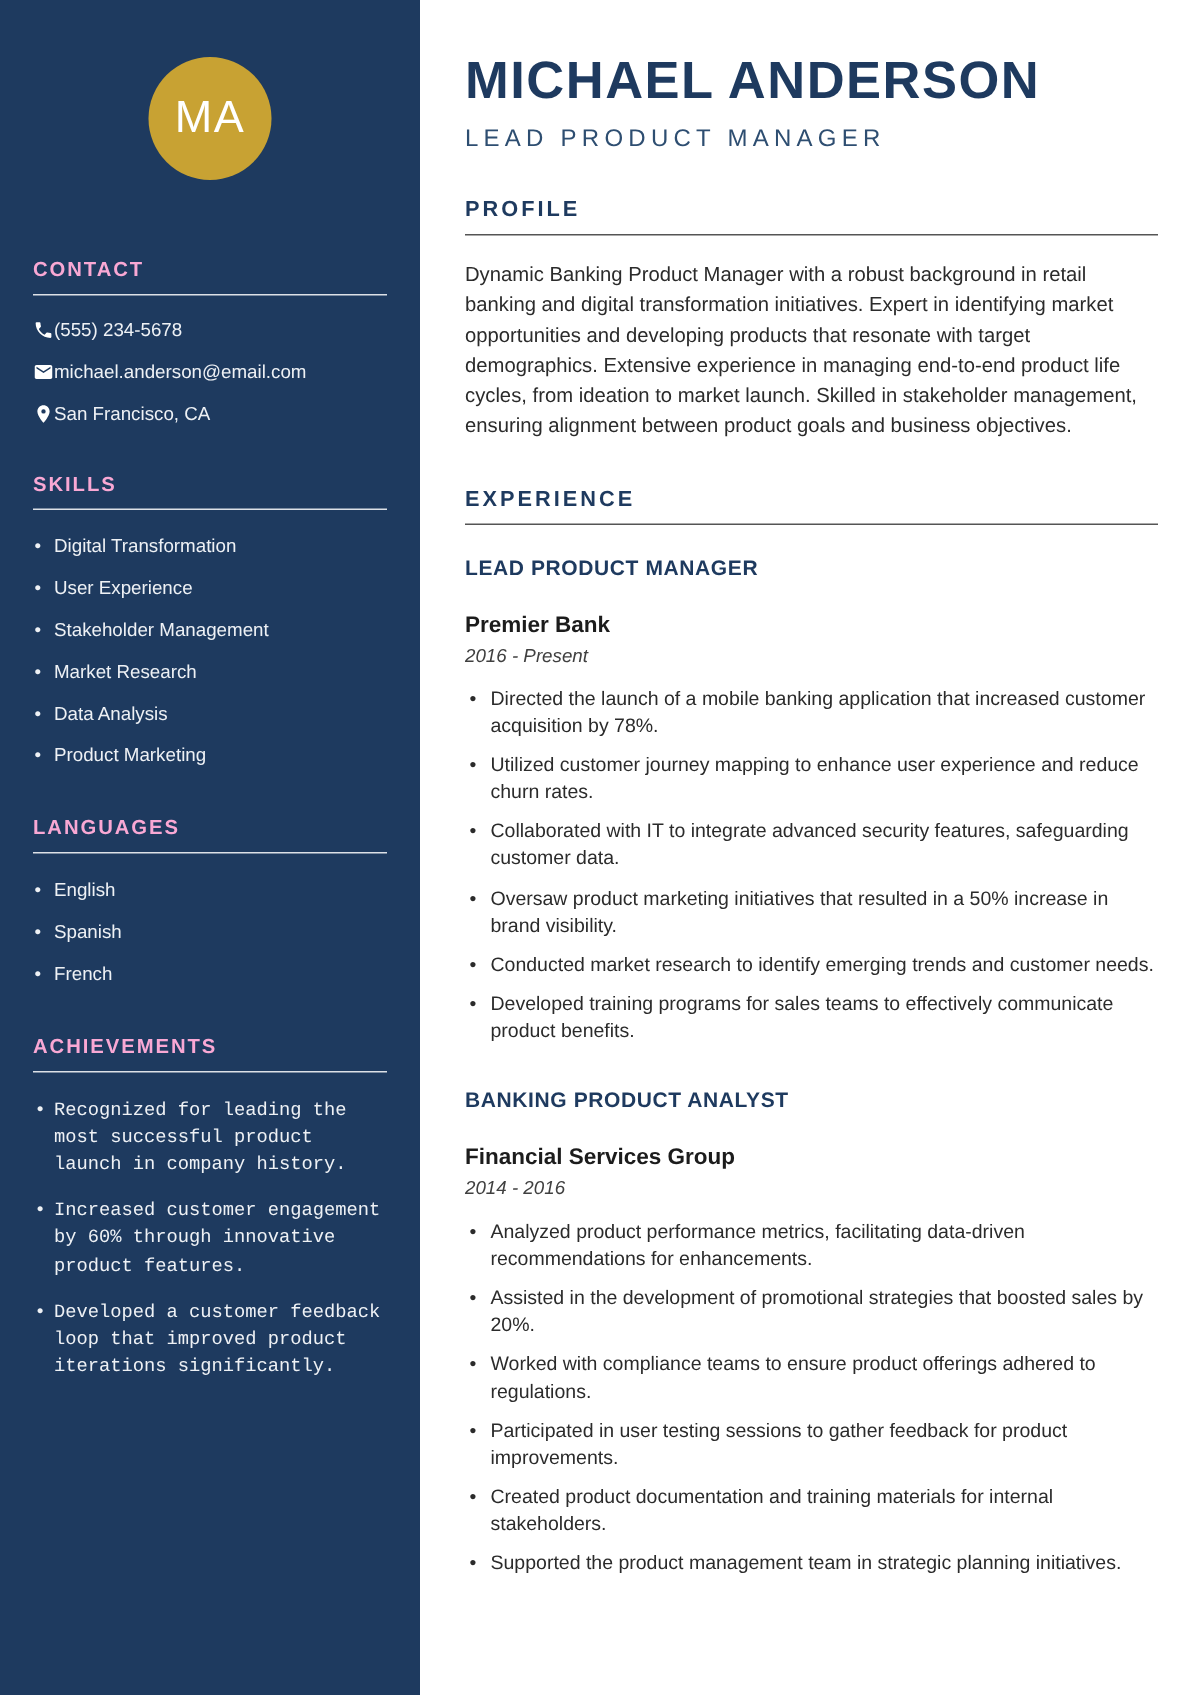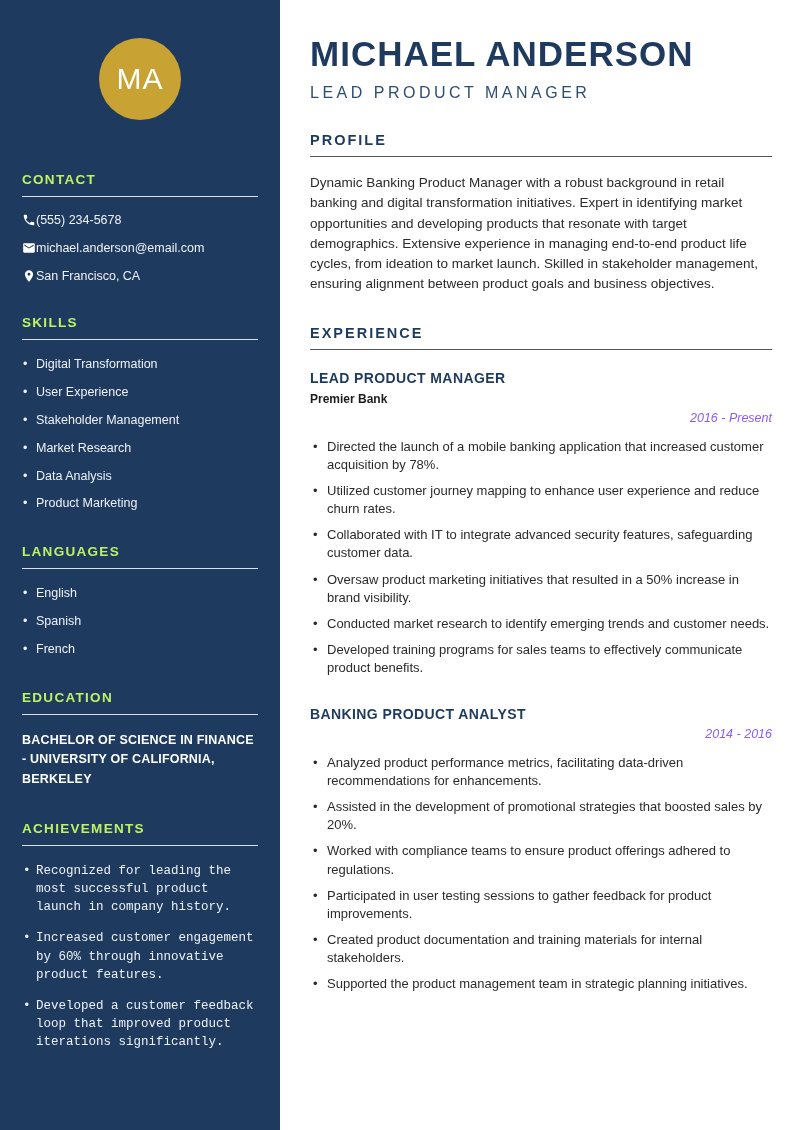--- a/index.html
+++ b/index.html
@@ -36,21 +36,21 @@
     font-size: 30px;
     font-weight: normal;
     color: #ffffff;
     letter-spacing: 1px;
   }
   .s-section { margin-bottom: 32px; }
   .s-title {
     font-size: 13.5px;
     font-weight: bold;
     letter-spacing: 1.3px;
-    color: #bef264;
+    color: #f9a8d4;
     padding-bottom: 9px;
     border-bottom: 1px solid rgba(255,255,255,0.85);
     margin-bottom: 16px;
   }
   .contact-item {
     display: flex;
     align-items: center;
     margin-bottom: 14px;
     font-size: 12.5px;
   }
@@ -116,31 +116,30 @@
   }
   .job { margin-top: 20px; }
   .job + .job { margin-top: 28px; }
   .job-role {
     font-size: 14px;
     font-weight: bold;
     color: #1e3a5f;
     letter-spacing: 0.4px;
   }
   .job-company {
-    margin-top: 6px;
-    font-size: 12px;
+    margin-top: 22px;
+    font-size: 15px;
     font-weight: bold;
     color: #1c1c1c;
   }
   .job-dates {
     margin-top: 5px;
     font-size: 12.5px;
     font-style: italic;
-    color: #8b5cf6;
-    text-align: right;
+    color: #404040;
   }
   .job-bullets { list-style: none; margin-top: 13px; }
   .job-bullets li {
     position: relative;
     padding-left: 17px;
     font-size: 13px;
     line-height: 1.4;
     margin-bottom: 8px;
     color: #2b2b2b;
   }
@@ -205,24 +204,20 @@
 
     <section class="s-section">
       <h2 class="s-title">LANGUAGES</h2>
       <ul class="s-list">
         <li>English</li>
         <li>Spanish</li>
         <li>French</li>
       </ul>
     </section>
 
-    <section class="s-section">
-      <h2 class="s-title">EDUCATION</h2>
-      <div class="edu-degree">BACHELOR OF SCIENCE IN FINANCE - UNIVERSITY OF CALIFORNIA, BERKELEY</div>
-    </section>
 
     <section class="s-section">
       <h2 class="s-title">ACHIEVEMENTS</h2>
       <ul class="s-list ach-list">
         <li>Recognized for leading the most successful product launch in company history.</li>
         <li>Increased customer engagement by 60% through innovative product features.</li>
         <li>Developed a customer feedback loop that improved product iterations significantly.</li>
       </ul>
     </section>
 
@@ -250,20 +245,21 @@
           <li>Utilized customer journey mapping to enhance user experience and reduce churn rates.</li>
           <li>Collaborated with IT to integrate advanced security features, safeguarding customer data.</li>
           <li>Oversaw product marketing initiatives that resulted in a 50% increase in brand visibility.</li>
           <li>Conducted market research to identify emerging trends and customer needs.</li>
           <li>Developed training programs for sales teams to effectively communicate product benefits.</li>
         </ul>
       </div>
 
       <div class="job">
         <h3 class="job-role">BANKING PRODUCT ANALYST</h3>
+        <div class="job-company">Financial Services Group</div>
         <div class="job-dates">2014 - 2016</div>
         <ul class="job-bullets">
           <li>Analyzed product performance metrics, facilitating data-driven recommendations for enhancements.</li>
           <li>Assisted in the development of promotional strategies that boosted sales by 20%.</li>
           <li>Worked with compliance teams to ensure product offerings adhered to regulations.</li>
           <li>Participated in user testing sessions to gather feedback for product improvements.</li>
           <li>Created product documentation and training materials for internal stakeholders.</li>
           <li>Supported the product management team in strategic planning initiatives.</li>
         </ul>
       </div>

